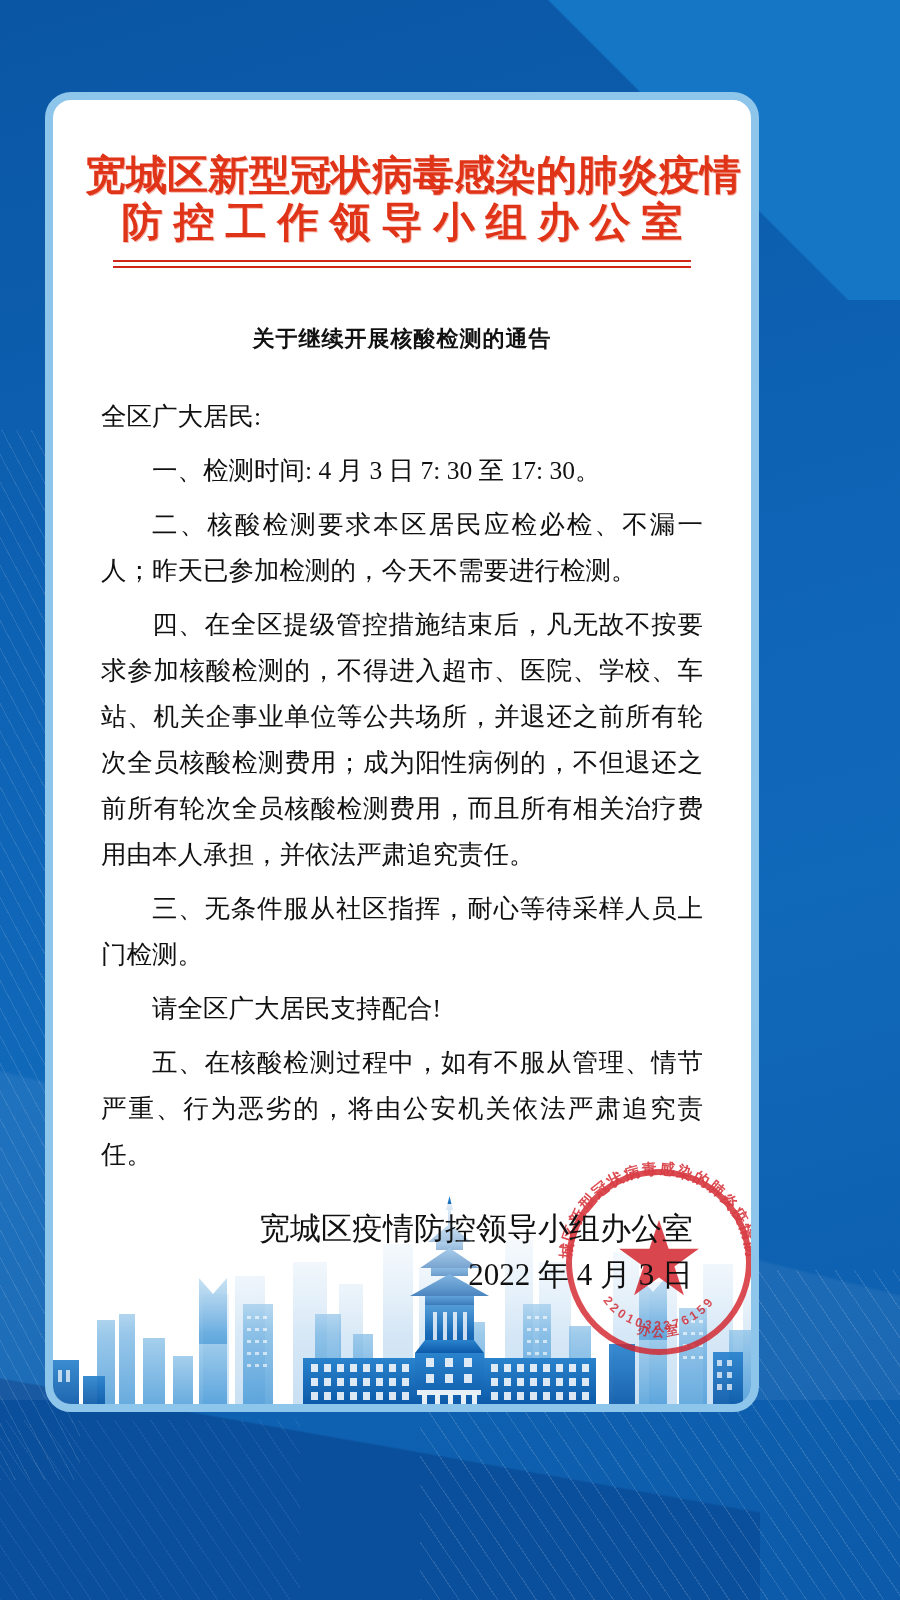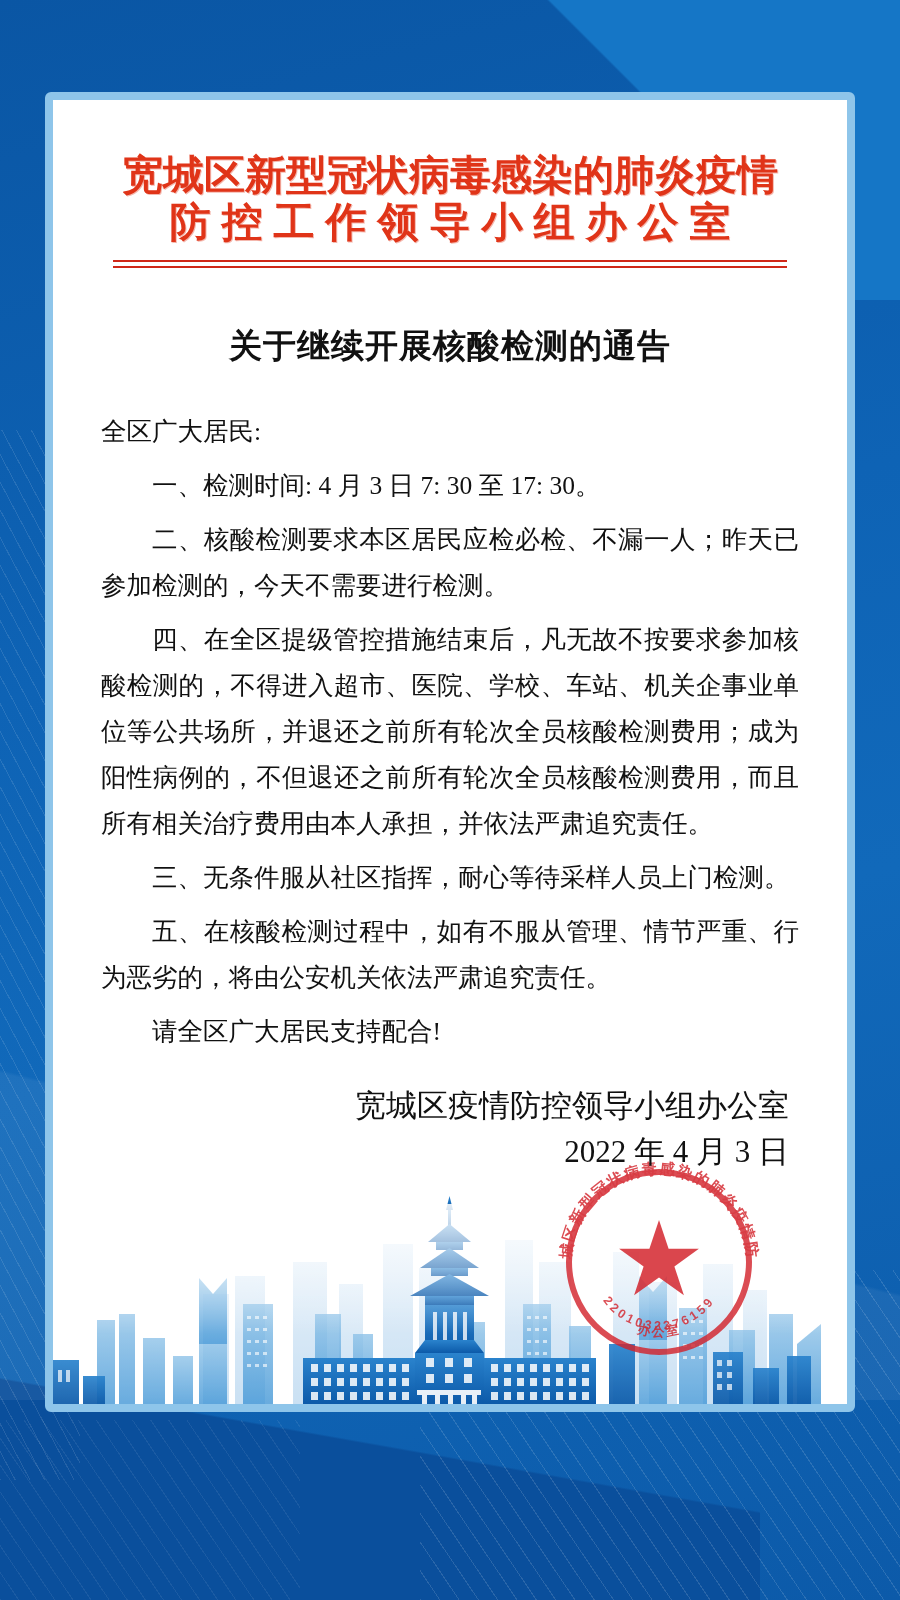--- a/index.html
+++ b/index.html
@@ -40,22 +40,22 @@
     pointer-events:none;
   }
   .bg-sheen{
     position:absolute;left:-80px;top:980px;width:1100px;height:420px;
     background:linear-gradient(14deg,rgba(255,255,255,0.06) 0%,rgba(255,255,255,0.06) 50%,rgba(255,255,255,0) 50.5%);
     pointer-events:none;
   }
 
   
   #card{
-    position:absolute;left:45px;top:92px;width:810px;height:1320px;
-    border:8px solid #8ec5ea;border-radius:6px;
+    position:absolute;left:45px;top:92px;width:714px;height:1320px;
+    border:8px solid #8ec5ea;border-radius:26px;
     background:#ffffff;
     box-sizing:border-box;overflow:hidden;
   }
   .card-inner{position:absolute;inset:0;padding:0;}
 
   
   .letterhead{
     padding:52px 32px 0 32px;text-align:center;
   }
   .lh-line{
@@ -71,21 +71,21 @@
   .red-rule{
     margin:14px 28px 0 28px;height:2px;background:#cf2718;
   }
   .red-rule2{
     margin:4px 28px 0 28px;height:2px;background:#cf2718;
   }
 
   
   .doc-title{
     text-align:center;
-    font-size:33px;
+    font-size:22px;
     font-weight:bold;
     color:#111;
     margin-top:56px;
     letter-spacing:1px;
   }
 
   
   .body{
     margin:40px 40px 0 40px;
     font-size:25.5px;
@@ -145,22 +145,22 @@
       </div>
 
       <div class="doc-title">关于继续开展核酸检测的通告</div>
 
       <div class="body">
         <p>全区广大居民:</p>
         <p class="p-indent">一、检测时间: 4 月 3 日 7: 30 至 17: 30。</p>
         <p class="p-indent">二、核酸检测要求本区居民应检必检、不漏一人；昨天已参加检测的，今天不需要进行检测。</p>
         <p class="p-indent">四、在全区提级管控措施结束后，凡无故不按要求参加核酸检测的，不得进入超市、医院、学校、车站、机关企事业单位等公共场所，并退还之前所有轮次全员核酸检测费用；成为阳性病例的，不但退还之前所有轮次全员核酸检测费用，而且所有相关治疗费用由本人承担，并依法严肃追究责任。</p>
         <p class="p-indent">三、无条件服从社区指挥，耐心等待采样人员上门检测。</p>
+        <p class="p-indent">请全区广大居民支持配合!</p>
         <p class="p-indent">五、在核酸检测过程中，如有不服从管理、情节严重、行为恶劣的，将由公安机关依法严肃追究责任。</p>
-        <p class="p-indent">请全区广大居民支持配合!</p>
       </div>
 
       <div class="sign">
         <div>宽城区疫情防控领导小组办公室</div>
         <div>2022 年 4 月 3 日</div>
       </div>
 
       <div class="seal-wrap">
         <svg width="228" height="228" viewBox="0 0 228 228" xmlns="http://www.w3.org/2000/svg">
           <defs>

